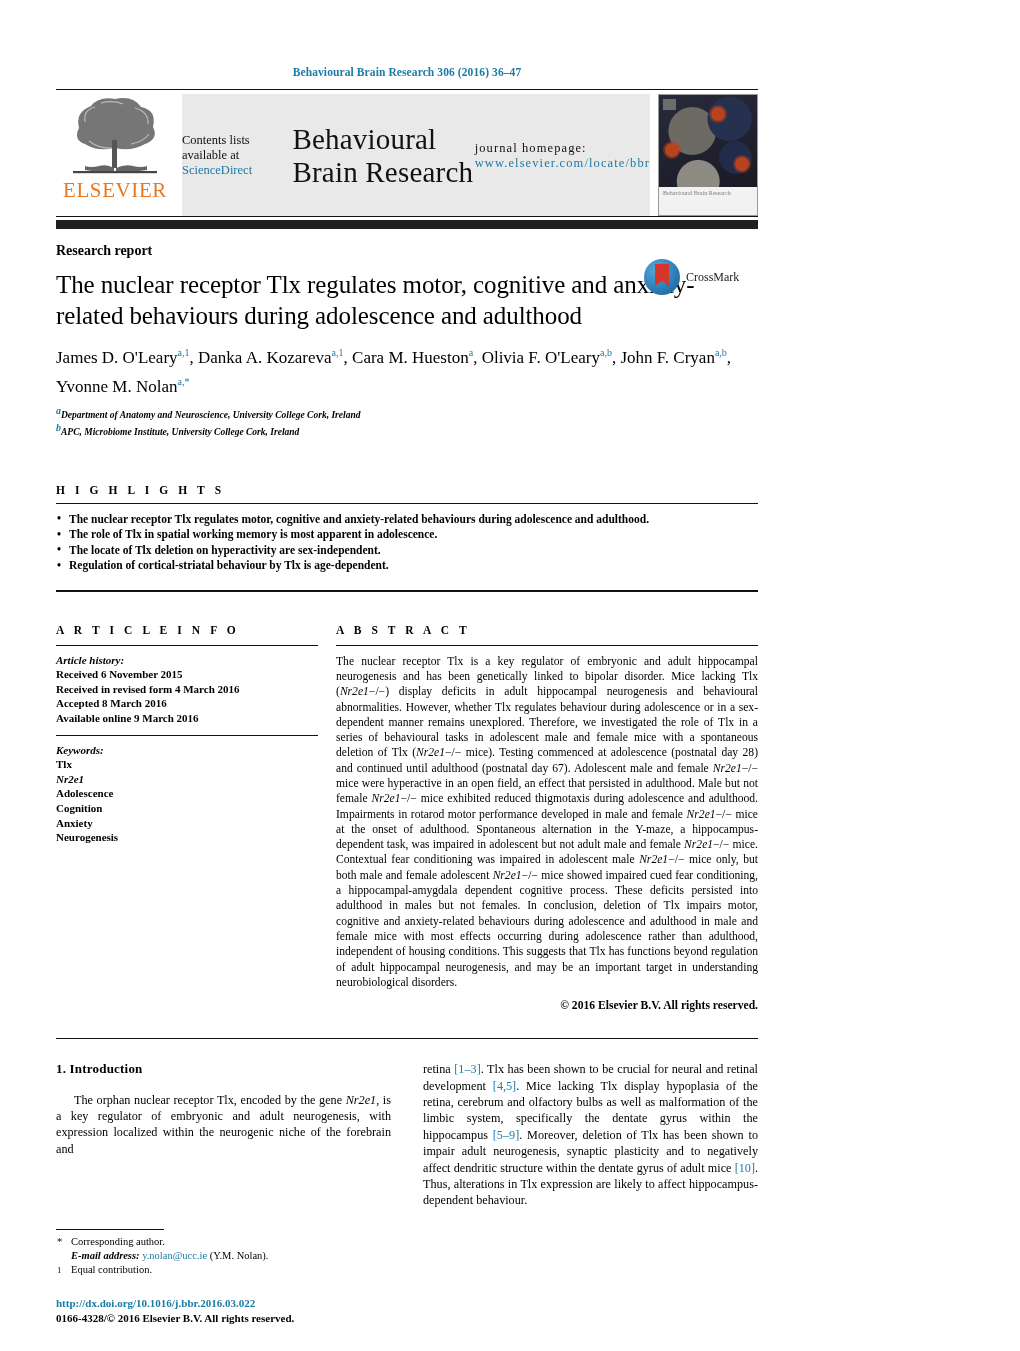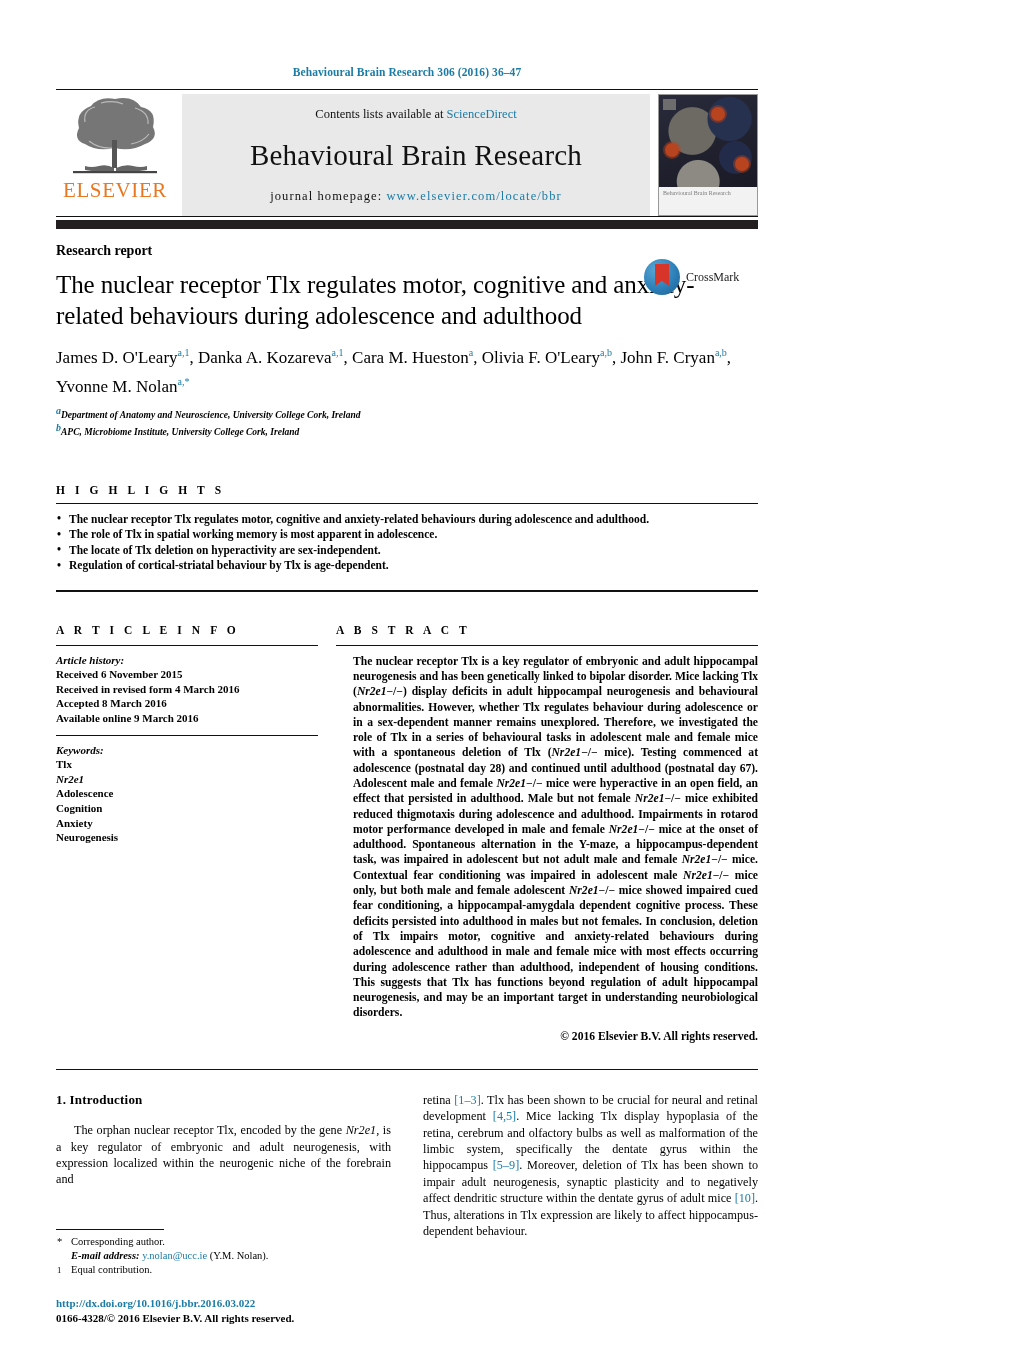--- a/index.html
+++ b/index.html
@@ -60,21 +60,21 @@
     color: #E87722;
     font-size: 21px;
     letter-spacing: .6px;
     line-height: 1;
     margin-top: -2px;
   }
   .masthead-center {
     flex: 1 1 auto;
     background: #e9e9e9;
     display: flex;
-    flex-direction: column;
+    flex-direction: row;
     align-items: center;
     justify-content: space-between;
     padding: 13px 0 12px 0;
     margin: 0 8px;
   }
   .contents-line {
     font-size: 12.5px;
     color: #111;
   }
   .contents-line .sd {
@@ -262,22 +262,21 @@
   .info-rule {
     border-top: 1.8px solid #111;
     margin: 9px 0 0 0;
   }
   .kw em { font-style: italic; }
   .abs-body {
     padding-top: 8px;
     font-size: 11.6px;
     line-height: 15.3px;
     text-align: justify;
-    font-weight: bold;
-    margin-left: 17px;
+    font-weight: normal;
   }
   .abs-body em { font-style: italic; }
   .copyright {
     text-align: right;
     font-size: 11.6px;
     font-weight: bold;
     margin-top: 9px;
   }
   
   .body-rule {

